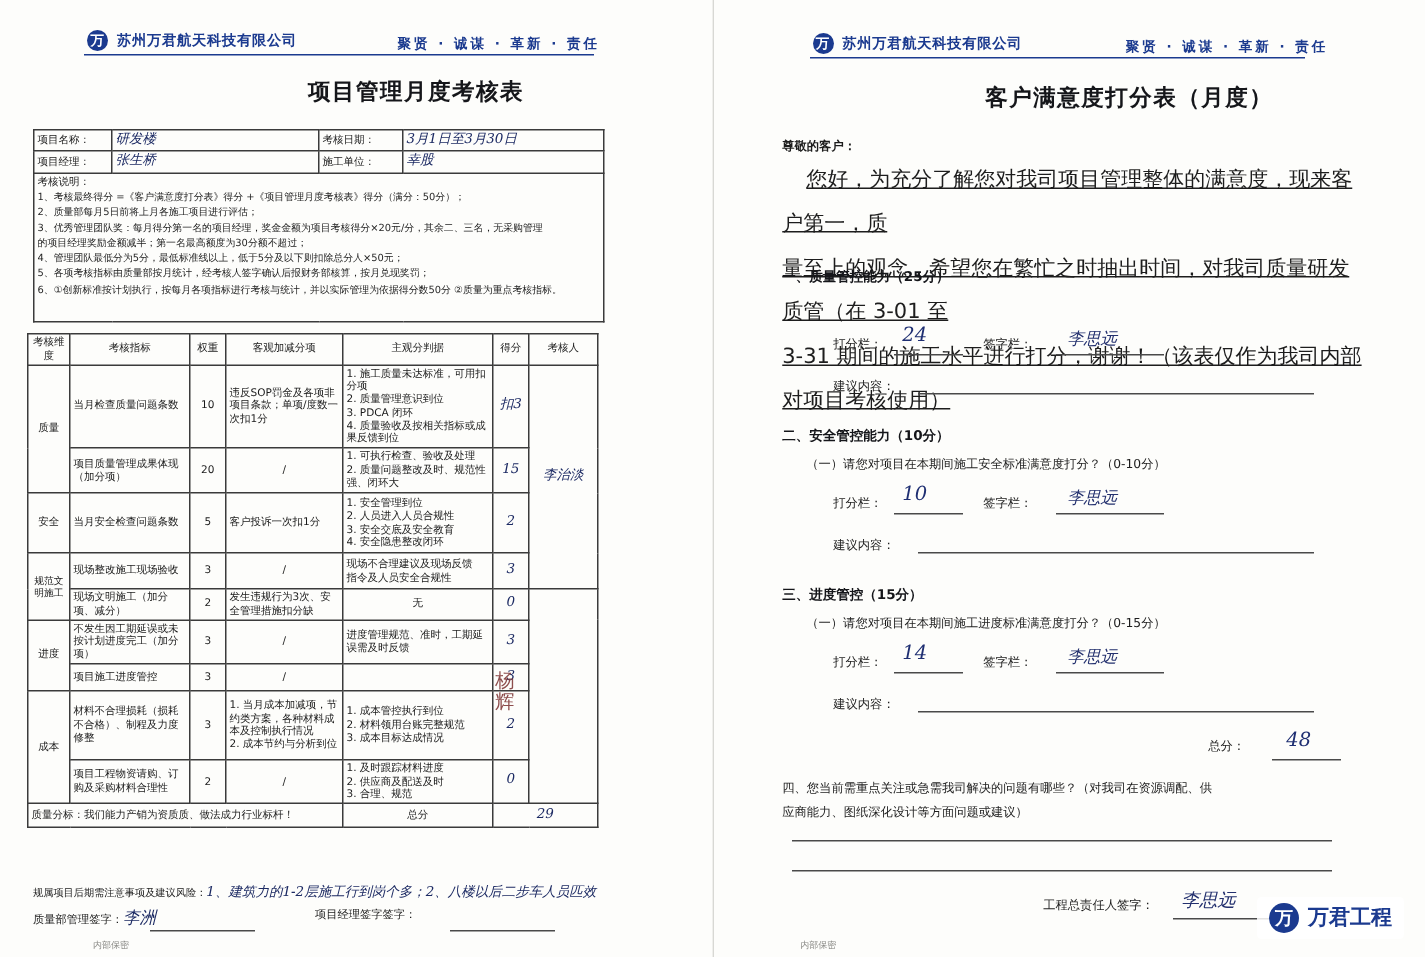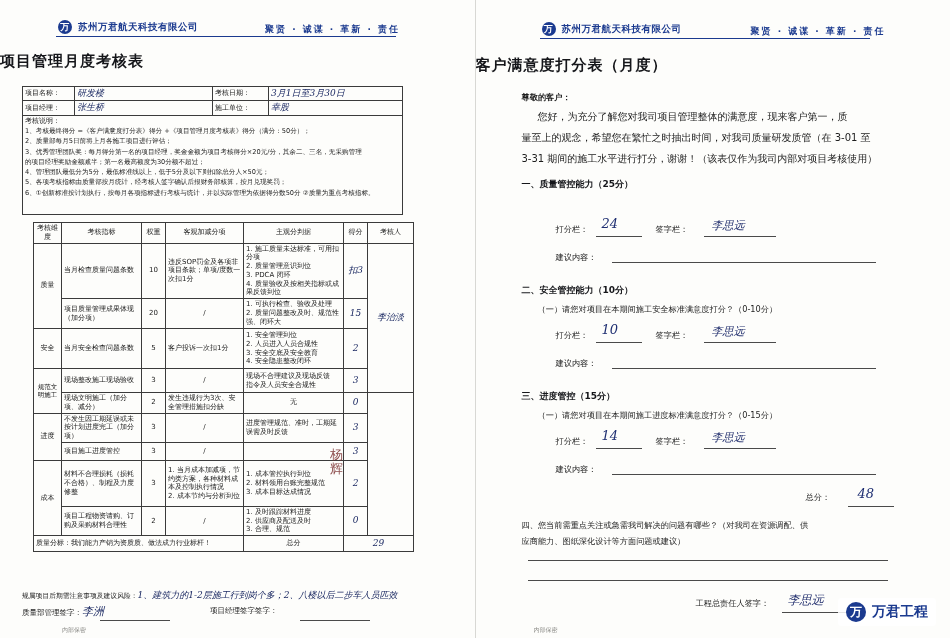--- a/index.html
+++ b/index.html
@@ -67,25 +67,27 @@
     letter-spacing: 2px;
   }
   .rule-blue {
     position: absolute;
     height: 1px;
     background: #1b3a8f;
   }
   .doc-title {
     position: absolute;
     width: 100%;
+    text-align: center;
     font-size: 15px;
     font-weight: bold;
     color: #15161a;
     font-family: "DejaVu Serif", serif;
     letter-spacing: 1px;
+    padding-left: 40px;
   }
   
   table.grid {
     position: absolute;
     border-collapse: collapse;
     font-size: 7px;
     color: #1a1a1a;
     table-layout: fixed;
   }
   table.grid td {
@@ -127,23 +129,24 @@
     color: #1d1d1d;
   }
   .tiny-foot {
     position: absolute;
     font-size: 6px;
     color: #8a8a86;
   }
   
   .para {
     position: absolute;
-    font-size: 10px;
+    font-size: 14px;
     line-height: 2.1;
     color: #1d1d1d;
+    text-decoration: underline;
   }
   .sec {
     position: absolute;
     font-size: 9px;
     color: #15161a;
     font-weight: bold;
   }
   .sub {
     position: absolute;
     font-size: 8.2px;
@@ -252,21 +255,21 @@
                 <div>   的项目经理奖励金额减半；第一名最高额度为30分额不超过；</div>
                 <div>4、管理团队最低分为5分，最低标准线以上，低于5分及以下则扣除总分人×50元；</div>
                 <div>5、各项考核指标由质量部按月统计，经考核人签字确认后报财务部核算，按月兑现奖罚；</div>
                 <div>6、①创新标准按计划执行，按每月各项指标进行考核与统计，并以实际管理为依据得分数50分 ②质量为重点考核指标。</div>
               </div>
             </td>
           </tr>
         </tbody>
       </table>
 
-      <table class="grid" style="left:33px; top:222px; width:380px;">
+      <table class="grid" style="left:18px; top:222px; width:380px;">
         <colgroup>
           <col style="width:28px">
             <col style="width:80px">
             <col style="width:24px">
           <col style="width:78px">
             <col style="width:100px">
             <col style="width:24px">
             <col style="width:46px">
         </colgroup>
         <tbody>

